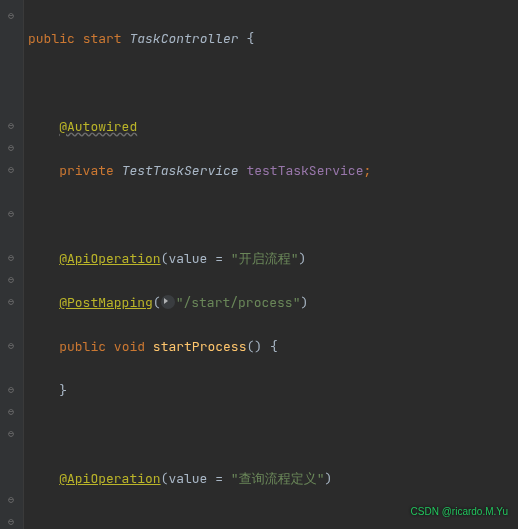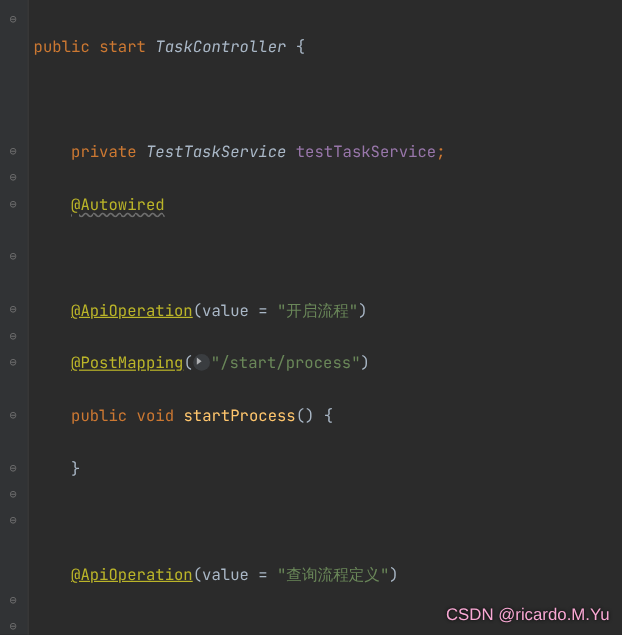--- a/index.html
+++ b/index.html
@@ -56,23 +56,23 @@
     position:relative; top:-1px;
   }
   .mod-icon::after {
     content:""; position:absolute; left:3px; top:3px;
     border-left:4px solid #afb1b3; border-top:3px solid transparent;
     border-bottom:3px solid transparent;
   }
   .watermark {
     position: absolute;
     right: 10px; bottom: 6px;
-    color: #f9a8d4;
+    color: #22c55e;
     font-family: Arial, sans-serif;
-    font-size: 14px;
+    font-size: 10px;
     text-shadow: 0 0 3px #000;
     text-align: center;
   }
 </style>
 </head>
 <body>
 
 <div class="gutter">
   <span class="gutter-icon fold" style="top:9px">⊖</span>
   <span class="gutter-icon fold" style="top:119px">⊖</span>
@@ -86,22 +86,22 @@
   <span class="gutter-icon fold" style="top:383px">⊖</span>
   <span class="gutter-icon fold" style="top:405px">⊖</span>
   <span class="gutter-icon fold" style="top:427px">⊖</span>
   <span class="gutter-icon fold" style="top:493px">⊖</span>
   <span class="gutter-icon fold" style="top:515px">⊖</span>
 </div>
 
 <div class="code">
 <span class="ln"><span class="kw">public</span> <span class="kw">start</span> <span class="cls">TaskController</span> <span class="punc">{</span></span>
 <span class="ln"></span>
+<span class="ln">    <span class="anno-wave">@Autowired</span></span>
 <span class="ln">    <span class="kw">private</span> <span class="cls">TestTaskService</span> <span class="field">testTaskService</span><span class="op">;</span></span>
-<span class="ln">    <span class="anno-wave">@Autowired</span></span>
 <span class="ln"></span>
 <span class="ln">    <span class="anno">@ApiOperation</span><span class="punc">(</span><span class="param">value</span><span class="punc"> = </span><span class="str">"开启流程"</span><span class="punc">)</span></span>
 <span class="ln">    <span class="anno">@PostMapping</span><span class="punc">(</span><span class="mod-icon"></span><span class="str">"</span><span class="str-u">/start/process</span><span class="str">"</span><span class="punc">)</span></span>
 <span class="ln">    <span class="kw">public</span> <span class="kw">void</span> <span class="method">startProcess</span><span class="punc">()</span> <span class="punc">{</span></span>
 <span class="ln">    <span class="punc">}</span></span>
 <span class="ln"></span>
 <span class="ln">    <span class="anno">@ApiOperation</span><span class="punc">(</span><span class="param">value</span><span class="punc"> = </span><span class="str">"查询流程定义"</span><span class="punc">)</span></span>
 
 
 

